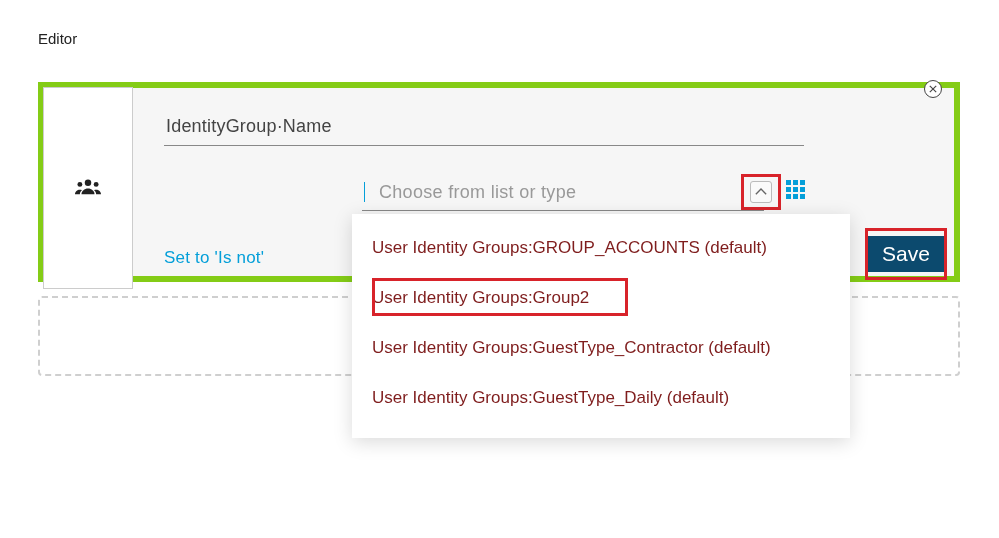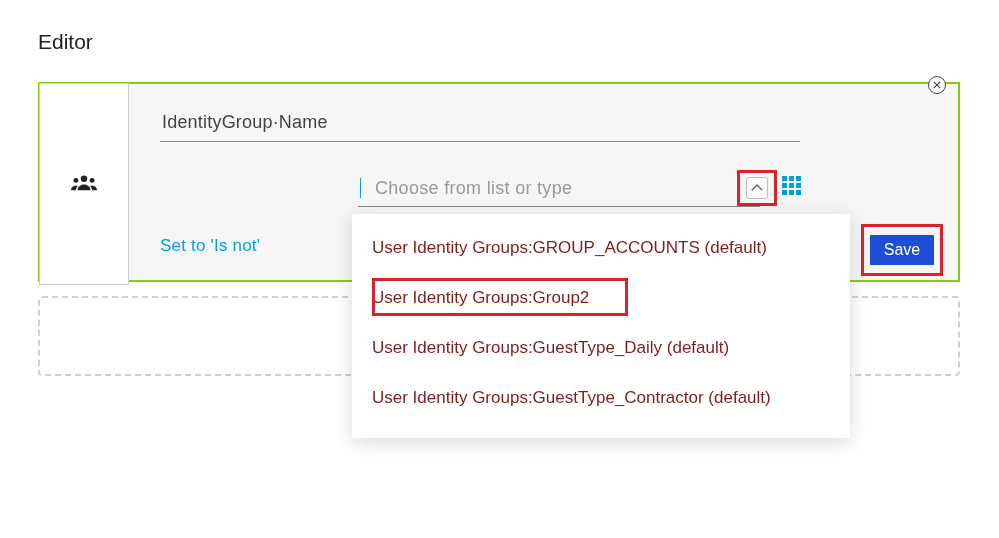--- a/index.html
+++ b/index.html
@@ -6,34 +6,34 @@
     body {
       font-family: -apple-system, BlinkMacSystemFont, "Segoe UI", Arial, sans-serif;
       background: #fff;
       color: #222;
       width: 999px;
       height: 538px;
       position: relative;
       overflow: hidden;
     }
     .page-title {
-      font-size: 21px;
+      font-size: 15px;
       font-weight: 400;
       color: #222;
       padding: 30px 0 0 38px;
     }
 
     .editor-panel {
       position: absolute;
       left: 38px;
       top: 82px;
       width: 922px;
       height: 200px;
       background: #f6f6f6;
-      border: 2px solid #84cc16;
+      border: 6px solid #84cc16;
     }
 
     .close-btn {
       position: absolute;
       right: 12px;
       top: -8px;
       width: 18px;
       height: 18px;
       border: 1.2px solid #444;
       border-radius: 50%;
@@ -144,44 +144,44 @@
       grid-template-rows: repeat(3, 5px);
       gap: 2px;
       cursor: pointer;
       z-index: 10;
     }
     .grid-icon span { background: #049fd9; width: 5px; height: 5px; }
 
     .isnot-link {
       position: absolute;
       left: 120px;
-      top: 152px;
+      top: 160px;
       font-size: 17px;
       color: #049fd9;
       cursor: pointer;
       letter-spacing: 0.2px;
     }
 
     .save-wrap {
       position: absolute;
       left: 821px;
       top: 140px;
       width: 82px;
       height: 52px;
       border: 3px solid #d8232a;
       display: flex;
       align-items: center;
       justify-content: center;
       z-index: 40;
     }
     .save-btn {
-      background: #1d4ed8;
+      background: #0c4a6e;
       color: #fff;
       border: none;
-      font-size: 16px;
+      font-size: 21px;
       padding: 6px 14px;
       cursor: pointer;
     }
 
     .dropzone {
       position: absolute;
       left: 38px;
       top: 296px;
       width: 922px;
       height: 80px;
@@ -279,17 +279,17 @@
     <button class="save-btn">Save</button>
   </div>
 
 </div>
 
 <div class="dropzone"></div>
 
 <div class="dropdown-list">
   <div class="dd-item">User Identity Groups:GROUP_ACCOUNTS (default)</div>
   <div class="dd-item">User Identity Groups:Group2</div>
+  <div class="dd-item">User Identity Groups:GuestType_Contractor (default)</div>
   <div class="dd-item">User Identity Groups:GuestType_Daily (default)</div>
-  <div class="dd-item">User Identity Groups:GuestType_Contractor (default)</div>
 </div>
 
 <div class="highlight-group1"></div>
 
 </body></html>

